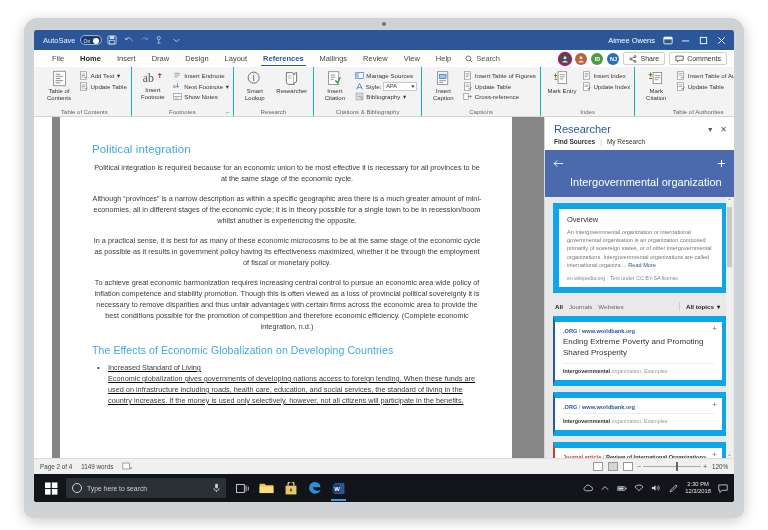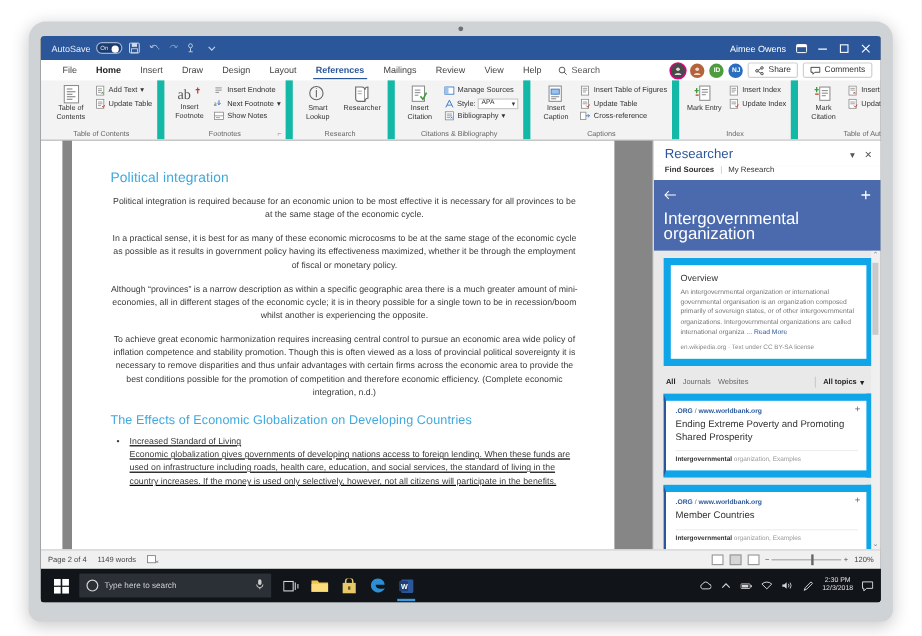--- a/index.html
+++ b/index.html
@@ -118,21 +118,21 @@
     height: 13px;
   }
 
   
   .ribbon {
     height: 50px; background: #f3f3f3; border-bottom: 1px solid #d6d6d6;
     display: flex; align-items: stretch; padding-left: 4px; position: relative;
   }
   .rgroup {
     display: flex; flex-direction: column; justify-content: space-between;
-    border-right: 6px solid #14b8a6; padding: 2px 4px 0 4px; position: relative;
+    border-right: 1px solid #14b8a6; padding: 2px 4px 0 4px; position: relative;
   }
   .rgroup:last-child { border-right: none; }
   .rgroup-body { display: flex; align-items: flex-start; gap: 3px; height: 38px; }
   .rgroup-label {
     font-size: 6px; color: #666; text-align: center; padding-bottom: 1px;
     white-space: nowrap;
   }
   .bigbtn {
     display: flex; flex-direction: column; align-items: center;
     width: 34px; padding-top: 1px; text-align: center;
@@ -197,21 +197,21 @@
     display: flex; align-items: center; gap: 5px; padding: 0 9px 5px 9px;
     background: #fff; font-size: 6.5px; color: #333;
   }
   .rs-tabs .sep { color: #bbb; }
   .rs-banner { background: #3b5998; background: #4a6aad; padding: 0; }
   .rs-banner-top {
     display: flex; align-items: center; justify-content: space-between;
     padding: 4px 8px 0 8px; color: #fff;
   }
   .rs-banner-title {
-    color: #fff; font-size: 14px; padding: 4px 8px 9px 8px; line-height: 12px;
+    color: #fff; font-size: 11px; padding: 4px 8px 9px 25px; line-height: 12px;
   }
   .rs-body {
     flex: 1; background: #e9e9e9; padding: 6px 6px 0 8px;
     overflow: hidden; position: relative;
   }
   .rs-card {
     background: #fff; border: 6px solid #0ea5e9; padding: 6px 7px 6px 8px;
     margin-bottom: 6px; position: relative;
   }
   .rs-card.result { border-left: 2px solid #2b579a; }
@@ -701,22 +701,22 @@
             </div>
 
           </div>
 
           <div class="docarea">
             <div class="doc-scroll-left"></div>
             <div class="page-wrap">
               <div class="page">
                 <h1 class="doc-h">Political integration</h1>
                 <p class="doc-p">Political integration is required because for an economic union to be most effective it is necessary for all provinces to be at the same stage of the economic cycle.</p>
+                <p class="doc-p">Although “provinces” is a narrow description as within a specific geographic area there is a much greater amount of mini-economies, all in different stages of the economic cycle; it is in theory possible for a single town to be in recession/boom whilst another is experiencing the opposite.</p>
                 <p class="doc-p">In a practical sense, it is best for as many of these economic microcosms to be at the same stage of the economic cycle as possible as it results in government policy having its effectiveness maximized, whether it be through the employment of fiscal or monetary policy.</p>
-                <p class="doc-p">Although “provinces” is a narrow description as within a specific geographic area there is a much greater amount of mini-economies, all in different stages of the economic cycle; it is in theory possible for a single town to be in recession/boom whilst another is experiencing the opposite.</p>
                 <p class="doc-p">To achieve great economic harmonization requires increasing central control to pursue an economic area wide policy of inflation competence and stability promotion. Though this is often viewed as a loss of provincial political sovereignty it is necessary to remove disparities and thus unfair advantages with certain firms across the economic area to provide the best conditions possible for the promotion of competition and therefore economic efficiency. (Complete economic integration, n.d.)</p>
                 <h1 class="doc-h2">The Effects of Economic Globalization on Developing Countries</h1>
                 <ul class="doc-ul">
                   <li>
                     <span class="li-title">Increased Standard of Living</span>
                     <span>Economic globalization gives governments of developing nations access to foreign lending. When these funds are used on infrastructure including roads, health care, education, and social services, the standard of living in the country increases. If the money is used only selectively, however, not all citizens will participate in the benefits.</span>
                   </li>
                 </ul>
               </div>
             </div>
@@ -779,21 +779,20 @@
                   <div class="rs-res-meta"><b>Intergovernmental</b><span> organization, Examples</span></div>
                 </div>
 
                 <div class="rs-card result">
                   <span class="rs-plus">+</span>
                   <div class="rs-domain">
                     <span class="org">.ORG</span>
                     <span class="slash">/</span>
                     <span class="site">www.worldbank.org</span>
                   </div>
-                  <div class="rs-res-title">Member Countries</div>
                   <div class="rs-res-meta"><b>Intergovernmental</b><span> organization, Examples</span></div>
                 </div>
 
                 <div class="rs-card journal">
                   <span class="rs-plus">+</span>
                   <div class="rs-domain">
                     <span class="ja">Journal article</span>
                     <span class="slash">/</span>
                     <span style="color:#333;font-weight:bold;">Review of International Organizations, 2016</span>
                   </div>

